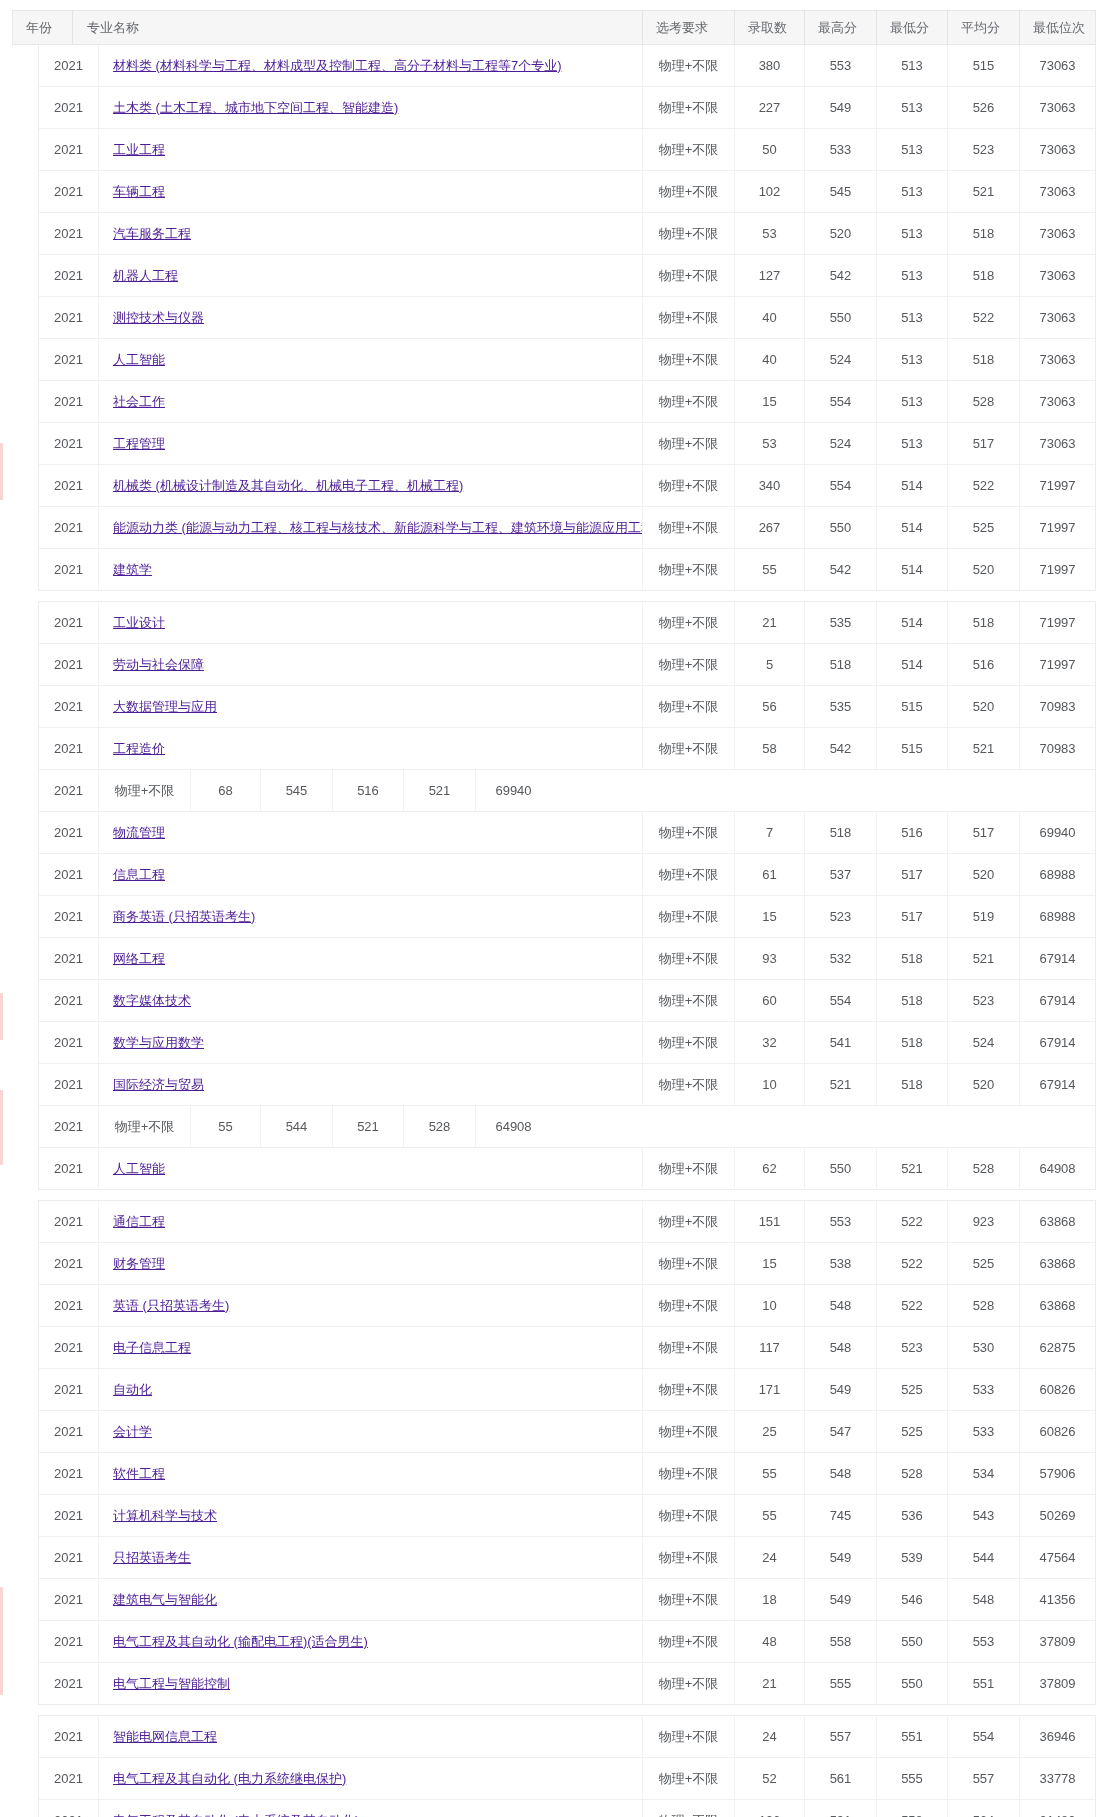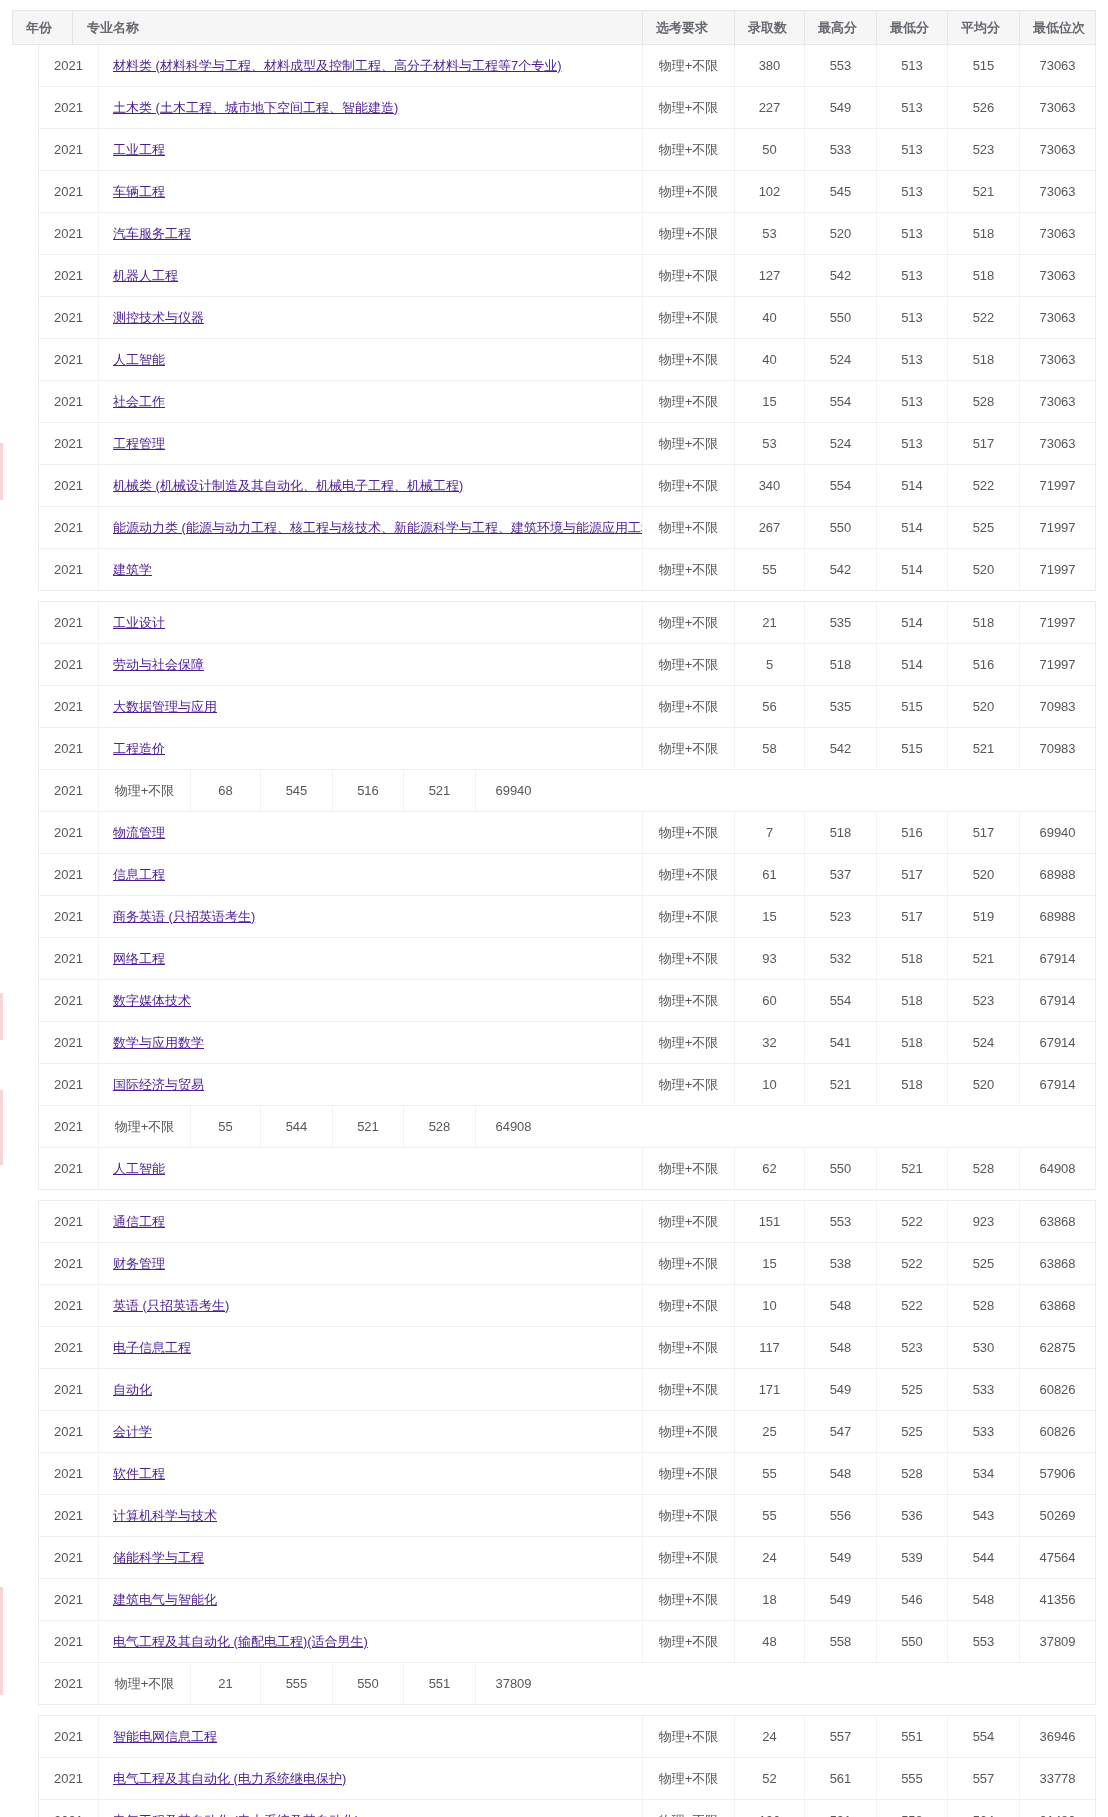--- a/index.html
+++ b/index.html
@@ -66,21 +66,21 @@
   
   .c0 { width: 60px; flex: 0 0 auto; }
   .c1 { flex: 1 1 auto; justify-content: flex-start; padding: 0 14px; }
   .c2 { width: 92px; flex: 0 0 auto; }
   .c3 { width: 70px; flex: 0 0 auto; }
   .c4 { width: 72px; flex: 0 0 auto; }
   .c5 { width: 71px; flex: 0 0 auto; }
   .c6 { width: 72px; flex: 0 0 auto; }
   .c7 { width: 75px; flex: 0 0 auto; }
   
-  .thead .td { justify-content: flex-start; padding-left: 13px; font-weight: bold; }
+  .thead .td { justify-content: flex-start; padding-left: 13px; }
   .thead .c1 { padding-left: 14px; }
   .trow .c1 { color: #4c1d95; text-decoration: underline; }
   
   .edge-mark {
     position: absolute;
     left: 0;
     width: 3px;
     background: #f6caca;
     opacity: 0.8;
   }
@@ -446,28 +446,28 @@
     <div class="td c4">548</div>
     <div class="td c5">528</div>
     <div class="td c6">534</div>
     <div class="td c7">57906</div>
   </div>
           <div class="trow">
     <div class="td c0">2021</div>
     <div class="td c1">计算机科学与技术</div>
     <div class="td c2">物理+不限</div>
     <div class="td c3">55</div>
-    <div class="td c4">556</div>
+    <div class="td c4">745</div>
     <div class="td c5">536</div>
     <div class="td c6">543</div>
     <div class="td c7">50269</div>
   </div>
           <div class="trow">
     <div class="td c0">2021</div>
-    <div class="td c1">储能科学与工程</div>
+    <div class="td c1">只招英语考生</div>
     <div class="td c2">物理+不限</div>
     <div class="td c3">24</div>
     <div class="td c4">549</div>
     <div class="td c5">539</div>
     <div class="td c6">544</div>
     <div class="td c7">47564</div>
   </div>
           <div class="trow">
     <div class="td c0">2021</div>
     <div class="td c1">建筑电气与智能化</div>
@@ -483,20 +483,21 @@
     <div class="td c1">电气工程及其自动化 (输配电工程)(适合男生)</div>
     <div class="td c2">物理+不限</div>
     <div class="td c3">48</div>
     <div class="td c4">558</div>
     <div class="td c5">550</div>
     <div class="td c6">553</div>
     <div class="td c7">37809</div>
   </div>
           <div class="trow">
     <div class="td c0">2021</div>
+    <div class="td c1">电气工程与智能控制</div>
     <div class="td c2">物理+不限</div>
     <div class="td c3">21</div>
     <div class="td c4">555</div>
     <div class="td c5">550</div>
     <div class="td c6">551</div>
     <div class="td c7">37809</div>
   </div>
         </div>
         <div class="section">
           <div class="trow">

